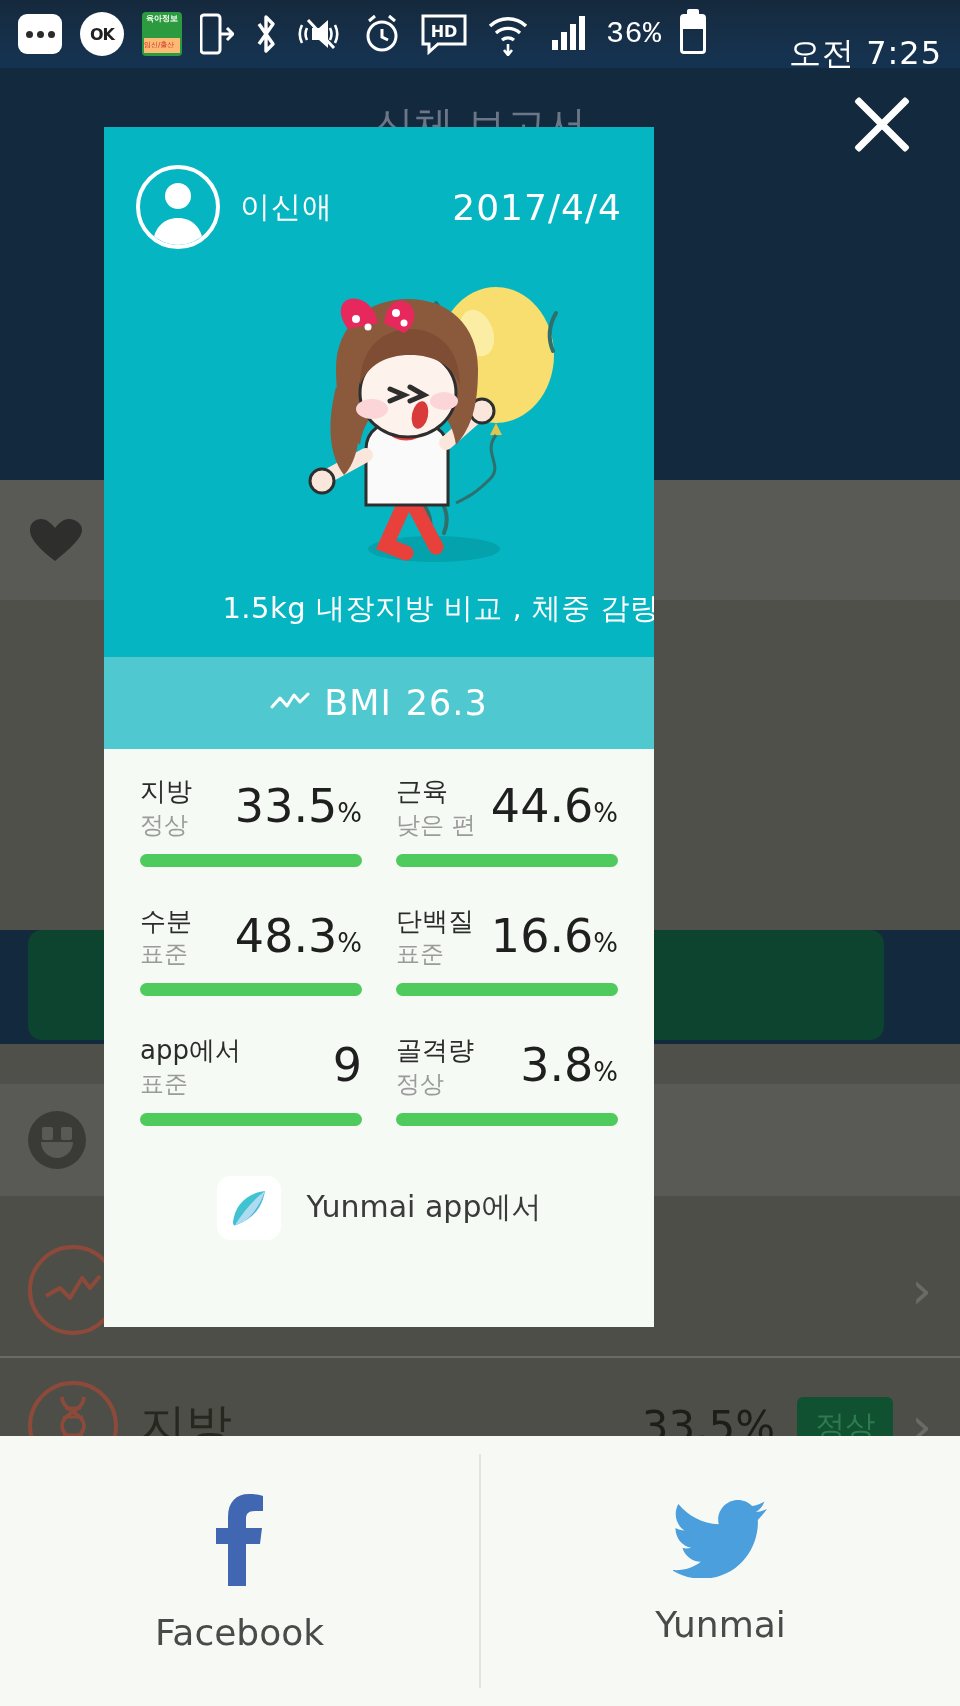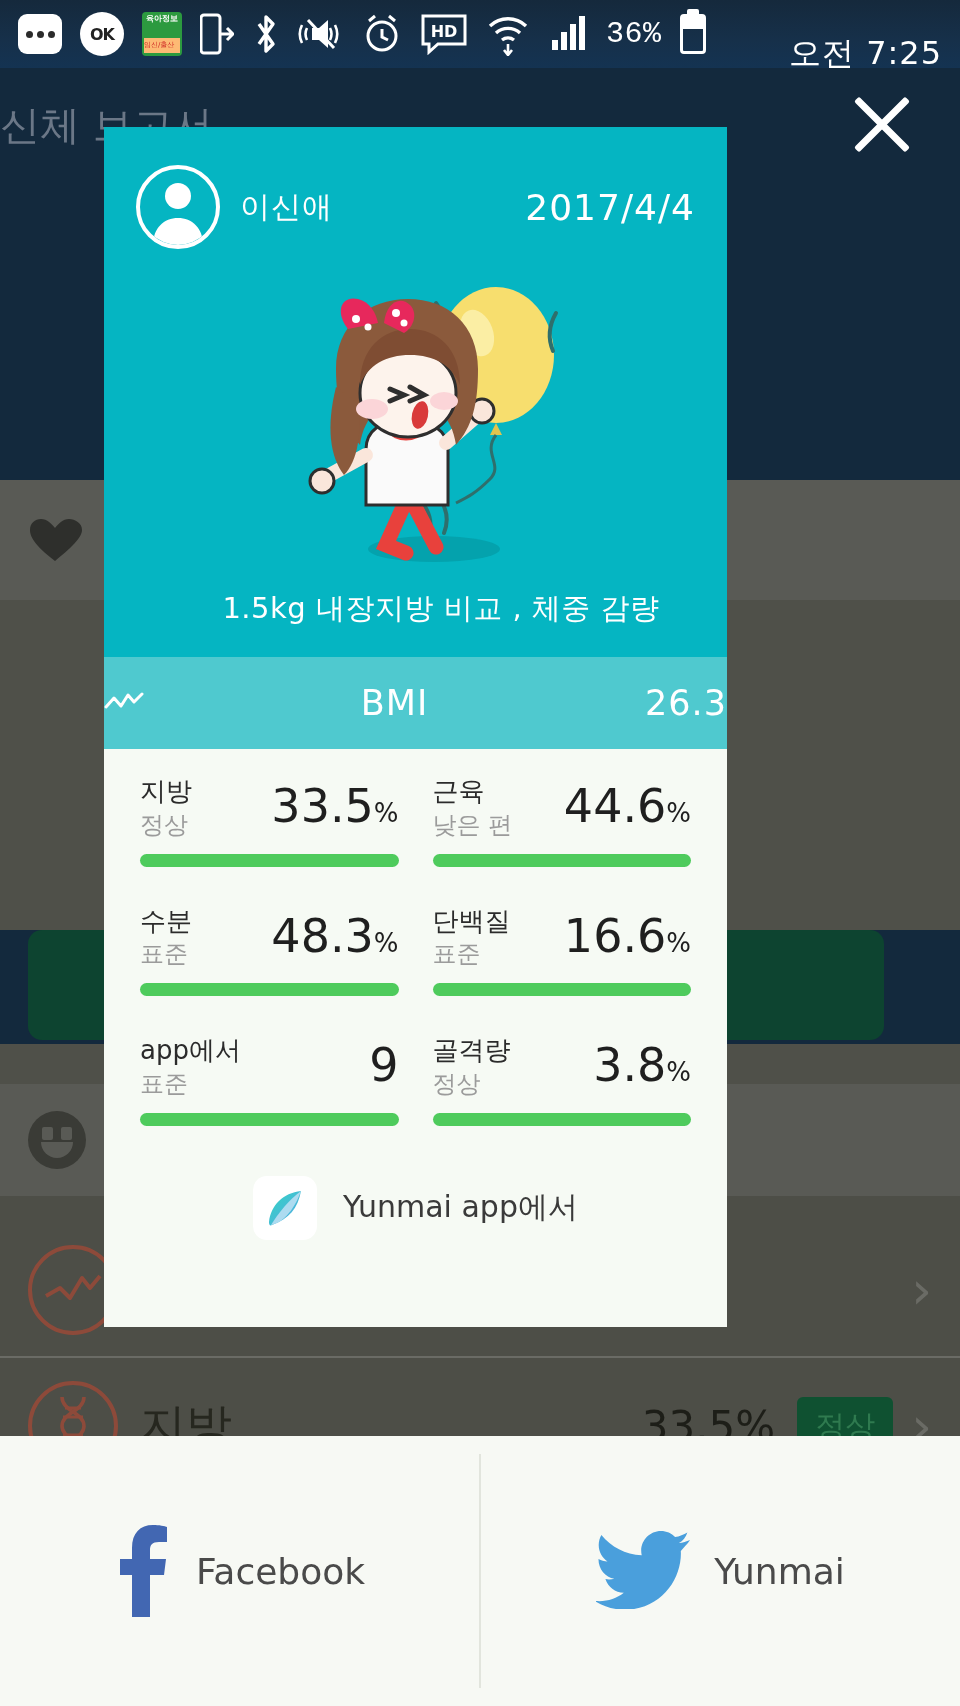--- a/index.html
+++ b/index.html
@@ -45,21 +45,21 @@
     background:linear-gradient(180deg,#fff 0%,#fff 36%,transparent 36%,transparent 100%);
   }
   .battery:before{
     content:"";position:absolute;left:50%;transform:translateX(-50%);top:-8px;
     width:12px;height:5px;background:#fff;border-radius:2px 2px 0 0;
   }
 
   
   .bg-page{ position:absolute; left:0; top:68px; width:960px; height:1638px; }
   .bg-title{
-    position:absolute;left:0;top:30px;width:960px;
+    position:absolute;left:0;top:30px;width:960px;text-align:center;
     font-size:40px;color:#6b7787;
   }
   .bg-band{ position:absolute; left:0; width:960px; background:#595a55; }
   .bg-row{
     position:absolute;left:0;width:960px;display:flex;align-items:center;
     padding:0 28px;color:#2e2f2c;
   }
   .bg-rowlabel{ font-size:46px; color:#26271f; margin-left:22px; }
   .bg-heart{
     width:54px;height:46px;position:relative;flex:0 0 54px;
@@ -94,39 +94,39 @@
     letter-spacing:-3px;font-family:"DejaVu Sans",sans-serif;
     pointer-events:none;
   }
 
   
   .sharebar{
     position:absolute;left:0;bottom:0;width:960px;height:270px;
     background:#f7f9f4;display:flex;
   }
   .share-item{
-    flex:1;display:flex;align-items:center;justify-content:center;gap:22px;
+    flex:1;display:flex;flex-direction:column;align-items:center;justify-content:center;gap:22px;
   }
   .share-divider{ width:2px; background:#e2e5dd; margin:18px 0; }
   .share-label{ font-size:36px; color:#4a4a4a; }
 
   
   .close-btn{
     position:absolute; right:42px; top:88px; width:72px;height:72px;
     display:flex;align-items:center;justify-content:center;z-index:20;
   }
   .close-btn span{
     position:absolute;width:72px;height:7px;background:#fff;border-radius:2px;
   }
   .close-btn span.a{ transform:rotate(45deg);}
   .close-btn span.b{ transform:rotate(-45deg);}
 
   
   .card{
-    position:absolute;left:104px;top:127px;width:623px;height:1200px;
+    position:absolute;left:104px;top:127px;width:550px;height:1200px;
     background:#f6faf4;overflow:hidden;z-index:10;
   }
   .card-top{
     background:#05b5c2;height:530px;position:relative;
   }
   .card-head{
     display:flex;align-items:center;padding:38px 32px 0 32px;
   }
   .avatar{
     width:84px;height:84px;border-radius:50%;border:4px solid #ffffff;
@@ -135,21 +135,21 @@
   .username{ color:#fff;font-size:30px;margin-left:20px;letter-spacing:1px;}
   .carddate{ margin-left:auto;color:#fff;font-size:36px;letter-spacing:1px;}
 
   .illus{ position:absolute;left:0;top:110px;width:674px;height:330px; }
   .caption{
     position:absolute;left:0;bottom:28px;width:674px;text-align:center;
     color:#ffffff;font-size:29px;letter-spacing:0.5px;
   }
 
   .bmi-band{
-    height:92px;background:#4fc9cf;display:flex;align-items:center;justify-content:space-between;gap:14px;
+    height:92px;background:#4fc9cf;display:flex;align-items:center;justify-content:center;gap:14px;
     color:#fff;font-size:35px;letter-spacing:1px;
   }
 
   .grid{ padding:26px 36px 0 36px; }
   .grid-row{ display:flex; gap:34px; margin-bottom:38px; }
   .cell{ flex:1; }
   .cell-top{ display:flex; align-items:flex-start; }
   .cell-names{ display:flex;flex-direction:column;gap:2px;}
   .cell-name{ font-size:26px;color:#2b2b2b;line-height:1.25;}
   .cell-status{ font-size:24px;color:#9b9b9b;line-height:1.25;}

